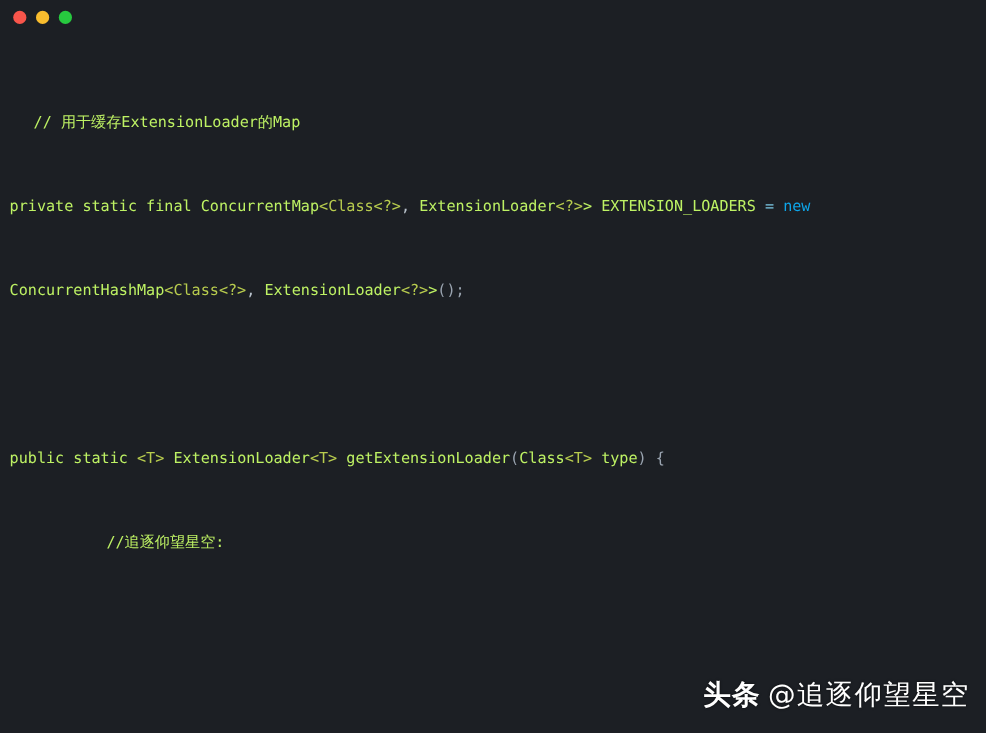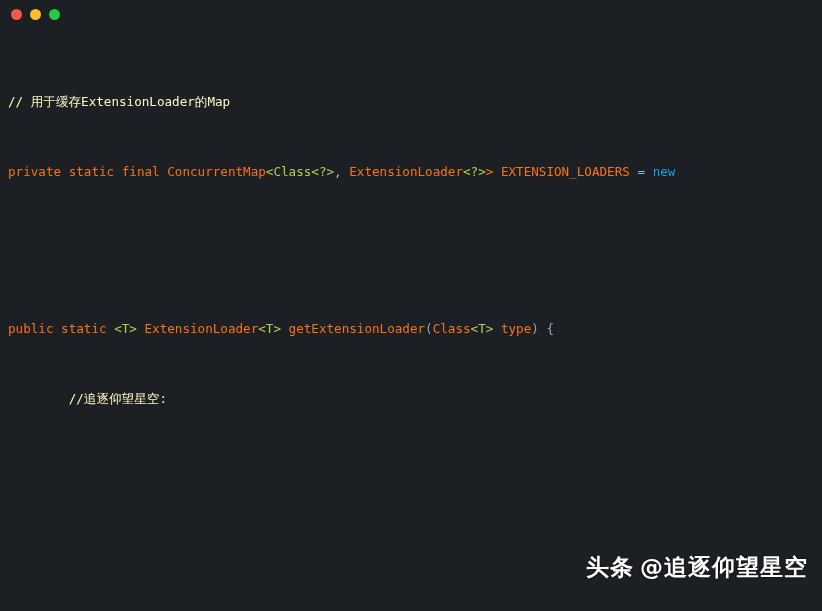--- a/index.html
+++ b/index.html
@@ -23,57 +23,58 @@
     padding:12px 0 0 8px;
     font-size:12.6px;
     line-height:17.5px;
     white-space:pre;
     letter-spacing:0px;
   }
   .ln{height:17.5px;}
   .ln.blank{height:17.5px;}
 
   
-  .cmt{color:#fef9c3;}
+  .cmt{color:#bef264;margin-left:20px;}
   .kw{color:#0ea5e9;}
-  .typ{color:#f97316;}
+  .typ{color:#bef264;}
   .gen{color:#b8cc4e;}
   .op{color:#79c4e0;}
   .pln{color:#b9c2cc;}
   .pun{color:#9aa4b0;}
 
   
   #watermark{
-    position:absolute;right:14px;bottom:28px;
+    position:absolute;right:14px;bottom:16px;
     font-family:"DejaVu Sans","Liberation Sans",sans-serif;
     font-size:23px;font-weight:bold;color:#ffffff;
     letter-spacing:1px;
     text-shadow:0 0 2px rgba(0,0,0,.8);
     display:flex;align-items:baseline;gap:6px;
   }
   #watermark .wm-brand{font-weight:bold;}
-  #watermark .wm-handle{font-weight:bold;}
+  #watermark .wm-handle{font-weight:normal;}
 </style>
 </head>
 <body>
 
 <div id="window">
 
   <div id="titlebar">
     <span class="dot red" style="background: rgb(248, 85, 75);"></span>
     <span class="dot yellow" style="background: rgb(249, 189, 46);"></span>
     <span class="dot green" style="background: rgb(39, 201, 63);"></span>
   </div>
 
   <div id="code">
 
     <div class="ln"><span class="cmt">// 用于缓存ExtensionLoader的Map</span></div>
 
     <div class="ln"><span class="typ">private</span><span class="pln"> </span><span class="typ">static</span><span class="pln"> </span><span class="typ">final</span><span class="pln"> </span><span class="typ">ConcurrentMap</span><span class="gen">&lt;Class&lt;?&gt;</span><span class="pln">, </span><span class="typ">ExtensionLoader</span><span class="gen">&lt;?&gt;</span><span class="typ">&gt;</span><span class="pln"> </span><span class="typ">EXTENSION_LOADERS</span><span class="pln"> </span><span class="op">=</span><span class="pln"> </span><span class="kw">new</span></div>
 
+    <div class="ln"><span class="typ">ConcurrentHashMap</span><span class="gen">&lt;Class&lt;?&gt;</span><span class="pln">, </span><span class="typ">ExtensionLoader</span><span class="gen">&lt;?&gt;</span><span class="typ">&gt;</span><span class="pun">();</span></div>
 
     <div class="ln blank"> </div>
 
     <div class="ln"><span class="typ">public</span><span class="pln"> </span><span class="typ">static</span><span class="pln"> </span><span class="gen">&lt;T&gt;</span><span class="pln"> </span><span class="typ">ExtensionLoader</span><span class="gen">&lt;T&gt;</span><span class="pln"> </span><span class="typ">getExtensionLoader</span><span class="pun">(</span><span class="typ">Class</span><span class="gen">&lt;T&gt;</span><span class="pln"> </span><span class="typ">type</span><span class="pun">)</span><span class="pln"> </span><span class="pun">{</span></div>
 
     <div class="ln"><span class="cmt">        //追逐仰望星空:</span></div>
 
     <div class="ln blank"> </div>
     <div class="ln blank"> </div>
 

